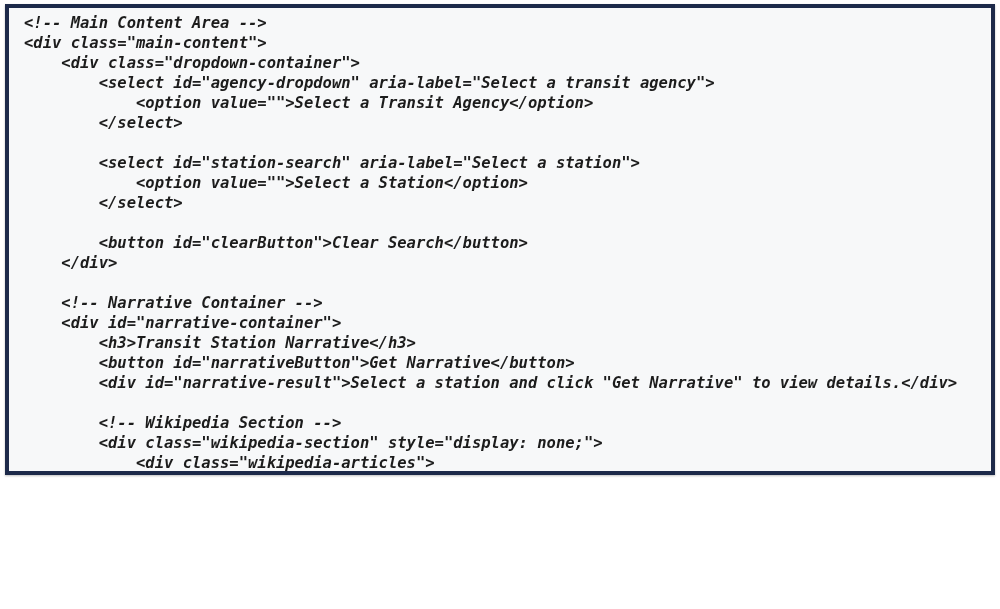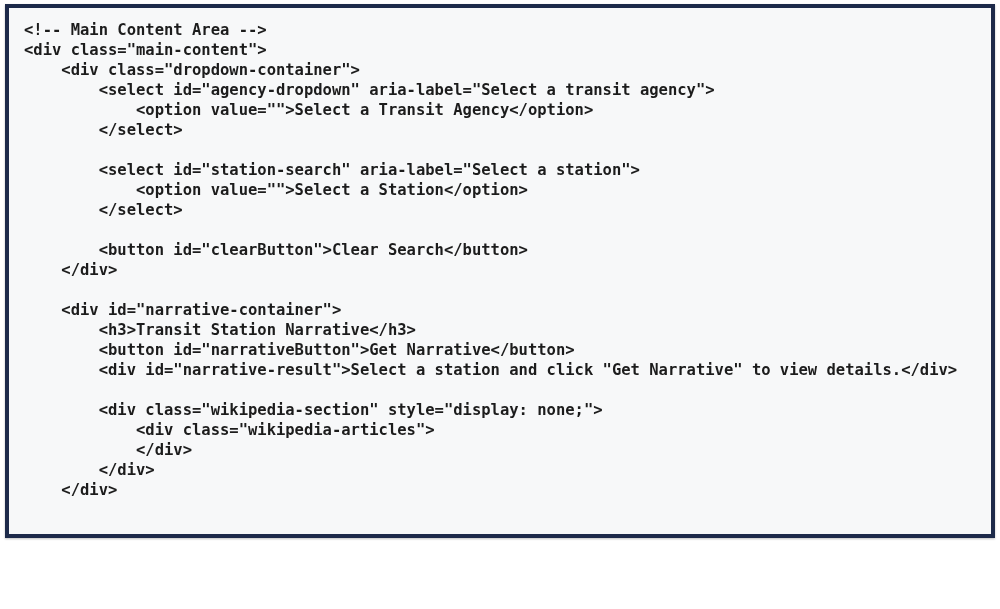--- a/index.html
+++ b/index.html
@@ -10,25 +10,26 @@
     height: 609px;
     background: #ffffff;
     overflow: hidden;
     font-family: "DejaVu Sans Mono", "Liberation Mono", monospace;
   }
   .code-frame {
     position: absolute;
     left: 5px;
     top: 4px;
     width: 990px;
-    height: 534px;
+    height: 471px;
     border: 4px solid var(--border-color, #1d2a4a);
     background: var(--panel-bg, #f7f8f9);
-    padding: 12px 6px 0 15px;
+    padding: 5px 6px 0 15px;
     box-shadow: 0 1px 2px rgba(0,0,0,0.25);
+    font-style: italic;
   }
   .code-block {
     width: 100%;
     height: 100%;
     overflow: hidden;
   }
   .code-line {
     height: 20px;
     line-height: 20px;
     font-size: 15.5px;
@@ -50,24 +51,26 @@
     <div class="code-line">            &lt;option value=""&gt;Select a Transit Agency&lt;/option&gt;</div>
     <div class="code-line">        &lt;/select&gt;</div>
     <div class="code-line"></div>
     <div class="code-line">        &lt;select id="station-search" aria-label="Select a station"&gt;</div>
     <div class="code-line">            &lt;option value=""&gt;Select a Station&lt;/option&gt;</div>
     <div class="code-line">        &lt;/select&gt;</div>
     <div class="code-line"></div>
     <div class="code-line">        &lt;button id="clearButton"&gt;Clear Search&lt;/button&gt;</div>
     <div class="code-line">    &lt;/div&gt;</div>
     <div class="code-line"></div>
+    <div class="code-line">    &lt;!-- Narrative Container --&gt;</div>
     <div class="code-line">    &lt;div id="narrative-container"&gt;</div>
     <div class="code-line">        &lt;h3&gt;Transit Station Narrative&lt;/h3&gt;</div>
     <div class="code-line">        &lt;button id="narrativeButton"&gt;Get Narrative&lt;/button&gt;</div>
     <div class="code-line">        &lt;div id="narrative-result"&gt;Select a station and click "Get Narrative" to view details.&lt;/div&gt;</div>
     <div class="code-line"></div>
+    <div class="code-line">        &lt;!-- Wikipedia Section --&gt;</div>
     <div class="code-line">        &lt;div class="wikipedia-section" style="display: none;"&gt;</div>
     <div class="code-line">            &lt;div class="wikipedia-articles"&gt;</div>
     <div class="code-line">            &lt;/div&gt;</div>
     <div class="code-line">        &lt;/div&gt;</div>
     <div class="code-line">    &lt;/div&gt;</div>
   </div>
 </div>
 
 </body></html>

